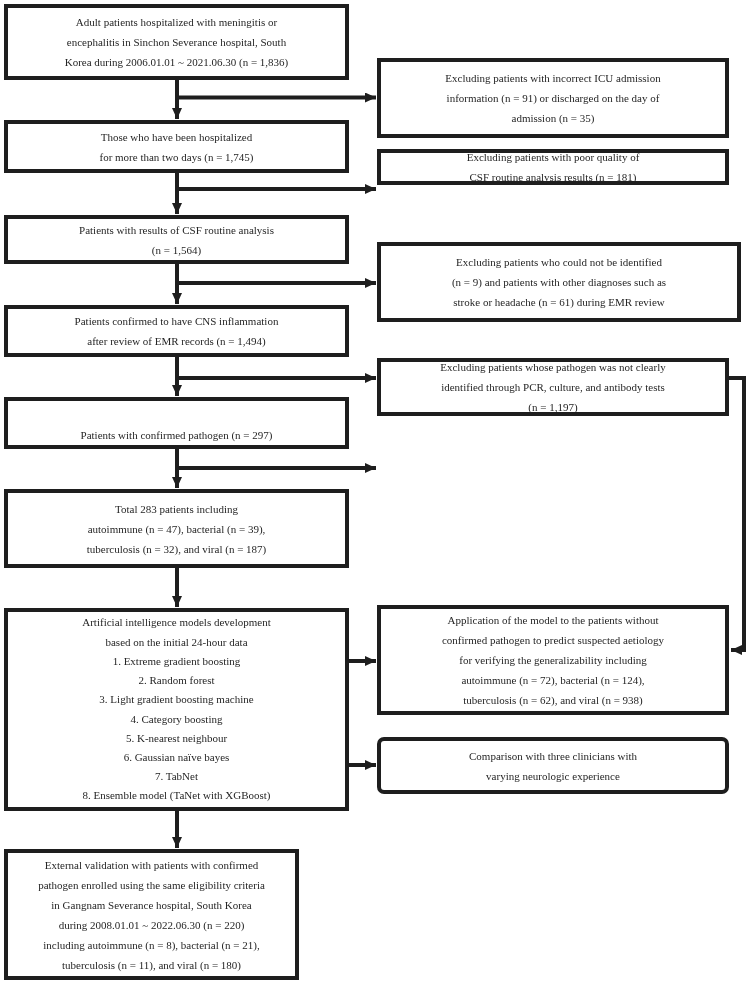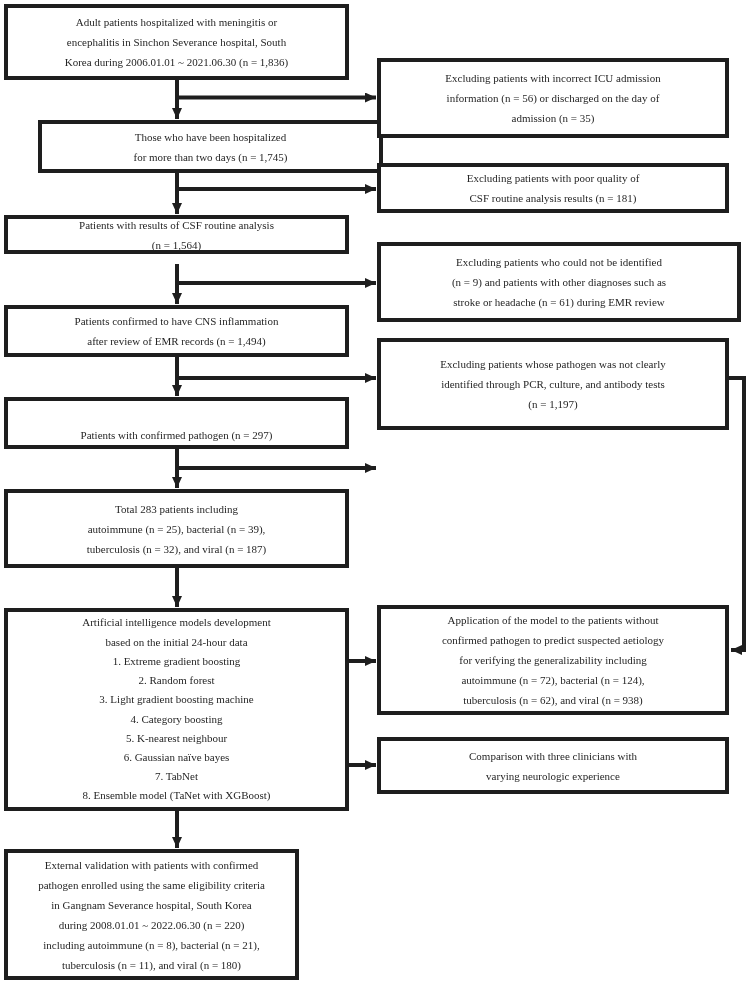--- a/index.html
+++ b/index.html
@@ -42,35 +42,35 @@
     line-height: 20px;
     padding: 0 3px;
   }
   .bx span {
     white-space: pre-line;
     display: block;
     width: 100%;
   }
   
   #l1 { left: 4px;   top: 4px;   width: 345px; height: 76px;  }
-  #l2 { left: 4px;   top: 120px; width: 345px; height: 53px; margin-left: 34px;  }
-  #l3 { left: 4px;   top: 215px; width: 345px; height: 39px;  }
+  #l2 { left: 4px;   top: 120px; width: 345px; height: 53px;  }
+  #l3 { left: 4px;   top: 215px; width: 345px; height: 49px;  }
   #l4 { left: 4px;   top: 305px; width: 345px; height: 52px;  }
   #l5 { left: 4px;   top: 397px; width: 345px; height: 52px; align-items: flex-end;  }
   #l6 { left: 4px;   top: 489px; width: 345px; height: 79px;  }
   #l7 { left: 4px;   top: 608px; width: 345px; height: 203px; line-height: 19.2px; }
   #l8 { left: 4px;   top: 849px; width: 295px; height: 131px; }
   
   #r1 { left: 377px; top: 58px;  width: 352px; height: 80px;  }
-  #r2 { left: 377px; top: 163px; width: 352px; height: 50px; justify-content: center;  }
+  #r2 { left: 377px; top: 149px; width: 352px; height: 36px; justify-content: center;  }
   #r3 { left: 377px; top: 242px; width: 364px; height: 80px;  }
-  #r4 { left: 377px; top: 338px; width: 352px; height: 92px;  }
+  #r4 { left: 377px; top: 358px; width: 352px; height: 58px;  }
   #r5 { left: 377px; top: 442px; width: 352px; height: 53px;  }
   #r6 { left: 377px; top: 605px; width: 352px; height: 110px; }
-  #r7 { left: 377px; top: 737px; width: 352px; height: 57px;  }
+  #r7 { left: 377px; top: 737px; width: 352px; height: 57px; border-radius: 7px;  }
 </style>
 </head>
 <body>
 
 <div class="canvas">
 
   <svg class="arrows" width="751" height="984" viewBox="0 0 751 984">
     <defs>
       <marker id="ah" viewBox="0 0 11 10" refX="11" refY="5" markerWidth="11" markerHeight="10" markerUnits="userSpaceOnUse" orient="auto">
         <path class="ah-fill" d="M0,0 L11,5 L0,10 Z"></path>
@@ -108,21 +108,21 @@
     </div>
   <div class="bx" id="l4">
       <span>Patients confirmed to have CNS inflammation
 after review of EMR records (n = 1,494)</span>
     </div>
   <div class="bx" id="l5">
       <span>Patients with confirmed pathogen (n = 297)</span>
     </div>
   <div class="bx" id="l6">
       <span>Total 283 patients including
-autoimmune (n = 25), bacterial (n = 39),
+autoimmune (n = 47), bacterial (n = 39),
 tuberculosis (n = 32), and viral (n = 187)</span>
     </div>
   <div class="bx" id="l7">
       <span>Artificial intelligence models development
 based on the initial 24-hour data
 1. Extreme gradient boosting
 2. Random forest
 3. Light gradient boosting machine
 4. Category boosting
 5. K-nearest neighbour
@@ -134,21 +134,21 @@
       <span>External validation with patients with confirmed
 pathogen enrolled using the same eligibility criteria
 in Gangnam Severance hospital, South Korea
 during 2008.01.01 ~ 2022.06.30 (n = 220)
 including autoimmune (n = 8), bacterial (n = 21),
 tuberculosis (n = 11), and viral (n = 180)</span>
     </div>
 
   <div class="bx" id="r1">
       <span>Excluding patients with incorrect ICU admission
-information (n = 56) or discharged on the day of
+information (n = 91) or discharged on the day of
 admission (n = 35)</span>
     </div>
   <div class="bx" id="r2">
       <span>Excluding patients with poor quality of
 CSF routine analysis results (n = 181)</span>
     </div>
   <div class="bx" id="r3">
       <span>Excluding patients who could not be identified
 (n = 9) and patients with other diagnoses such as
 stroke or headache (n = 61) during EMR review</span>

